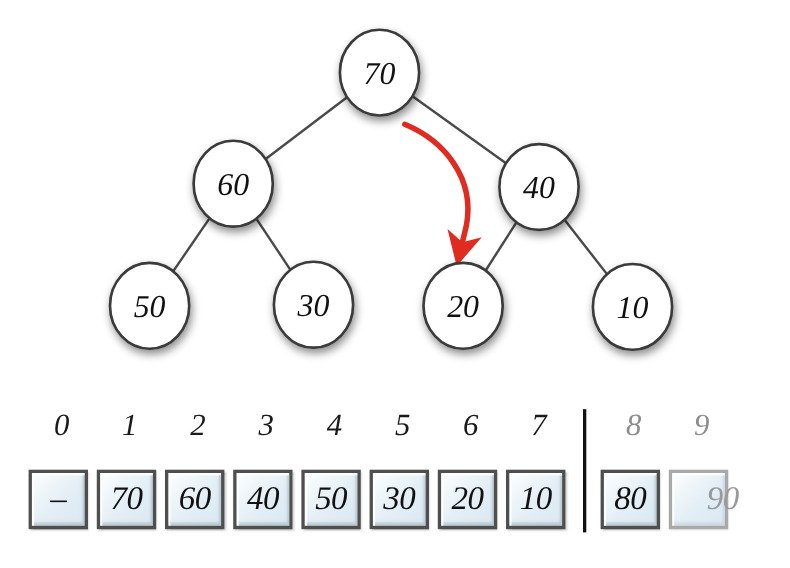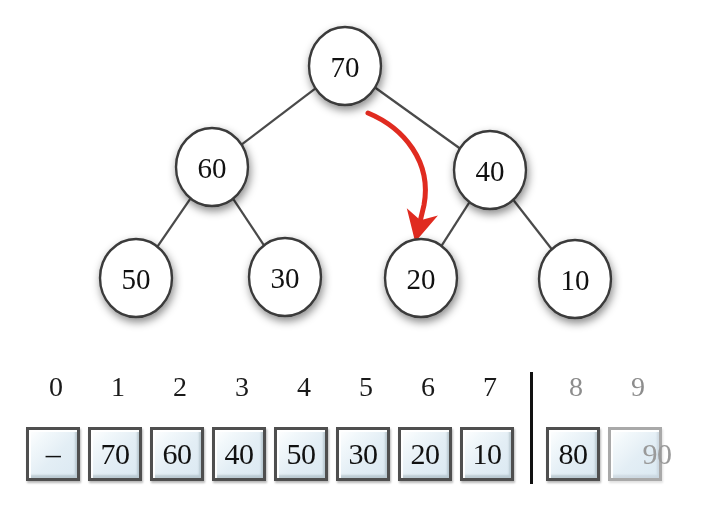--- a/index.html
+++ b/index.html
@@ -13,20 +13,21 @@
     position: relative;
     overflow: hidden;
     font-family: "Liberation Serif", serif;
   }
 
   #canvas {
     position: absolute;
     left: 0; top: 0;
     width: 648px;
     height: 516px;
+    font-style: italic;
   }
 
   
   #tree-svg {
     position: absolute;
     left: 0; top: 0;
     width: 718px;
     height: 360px;
   }
 

